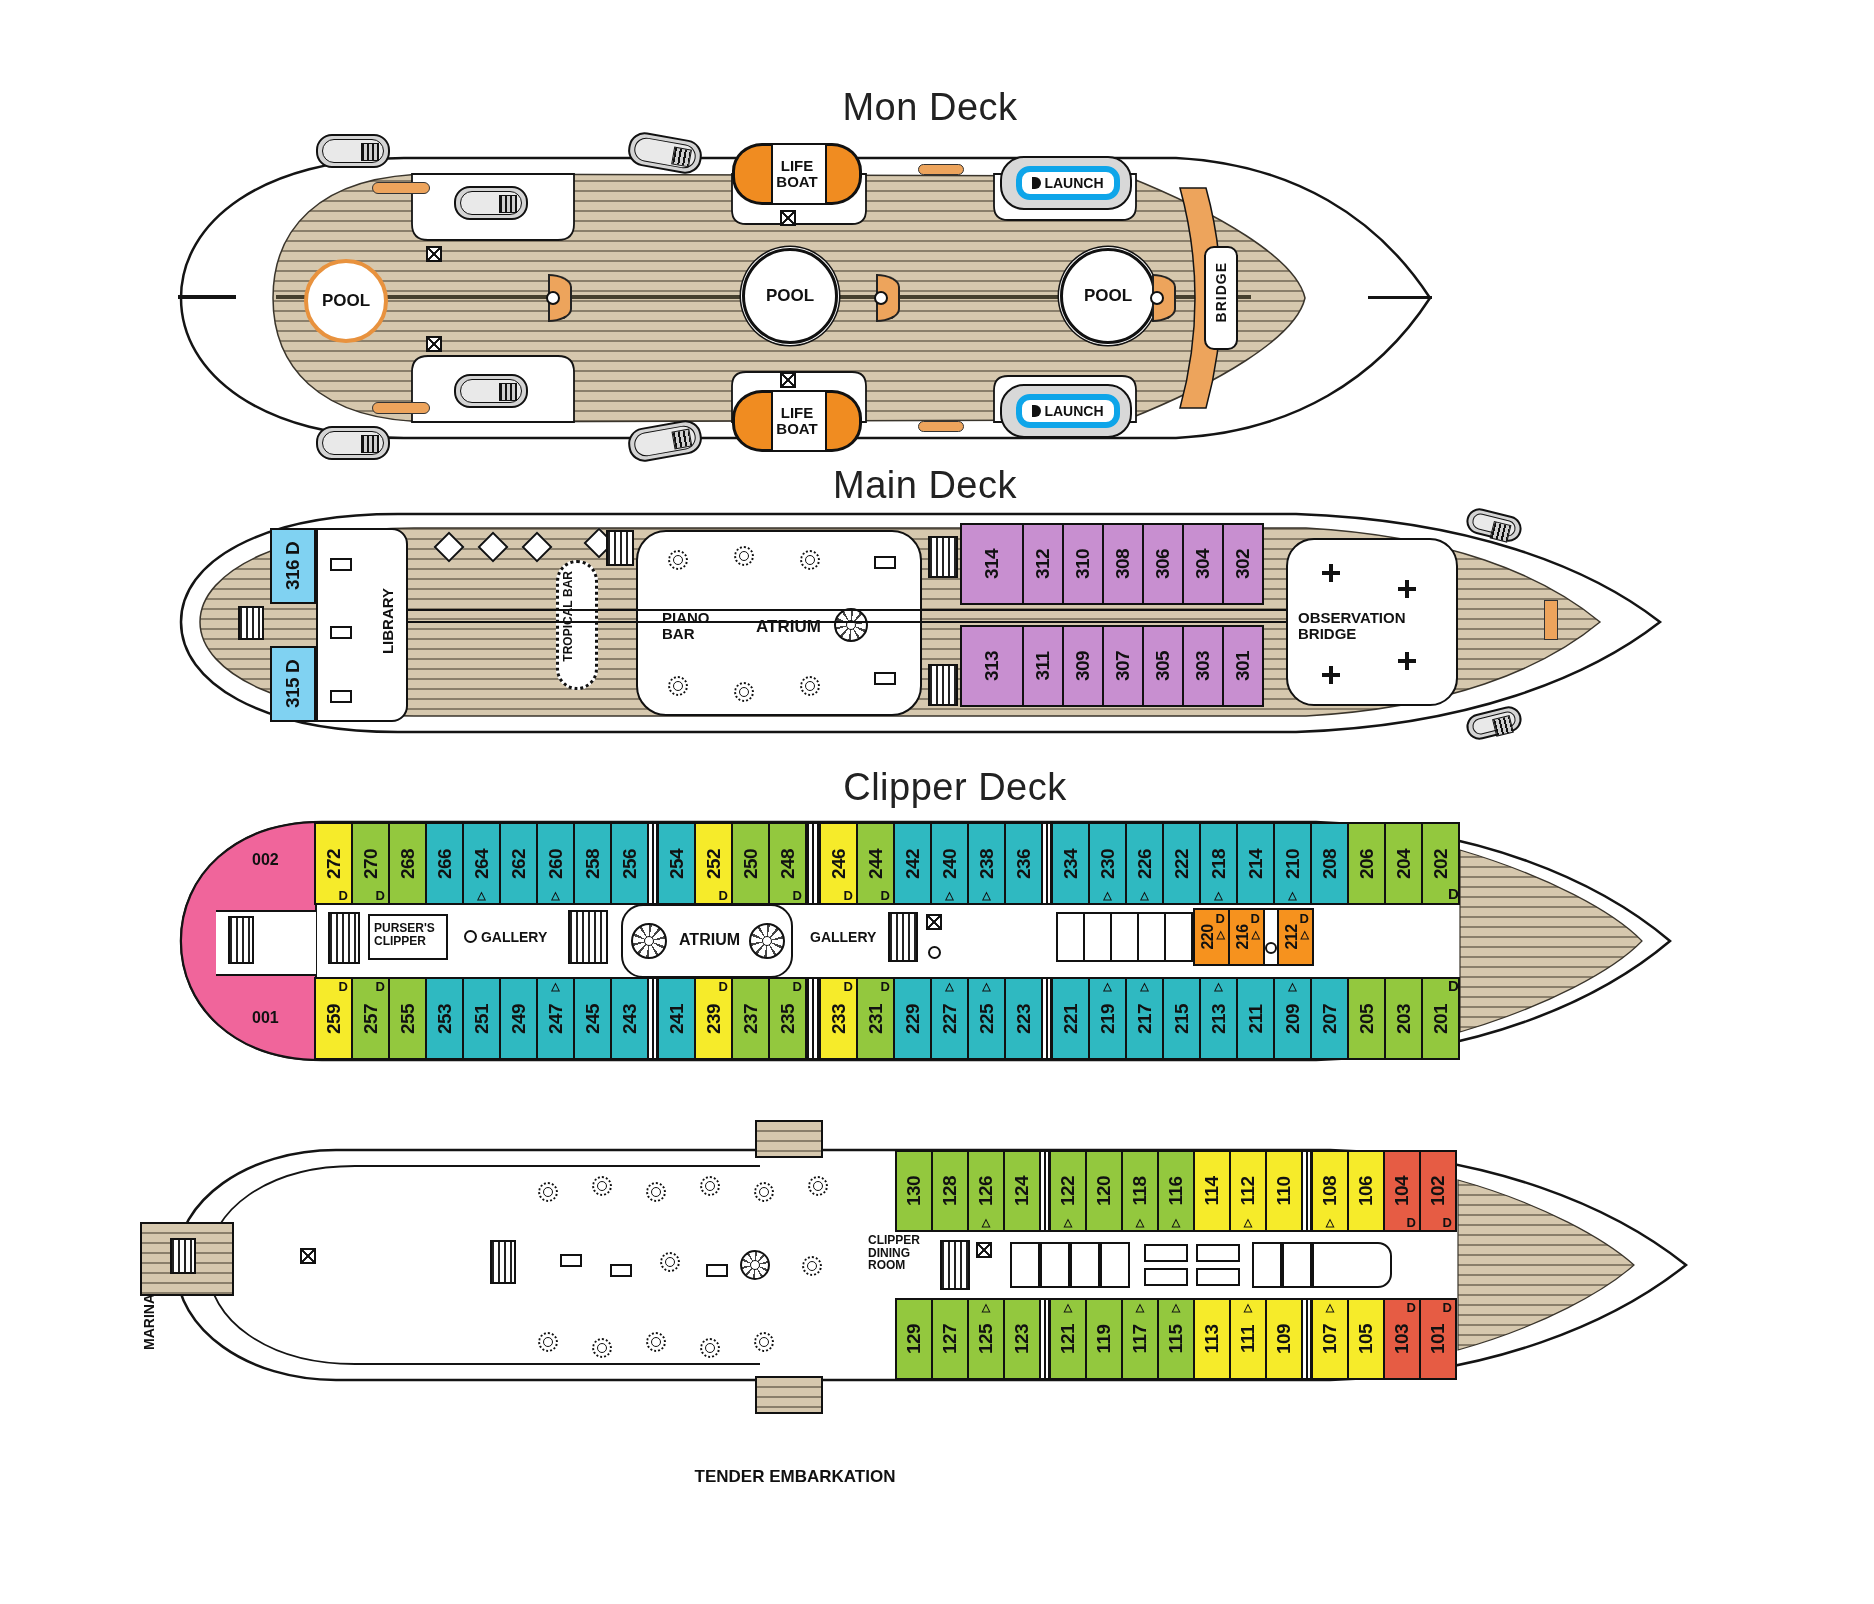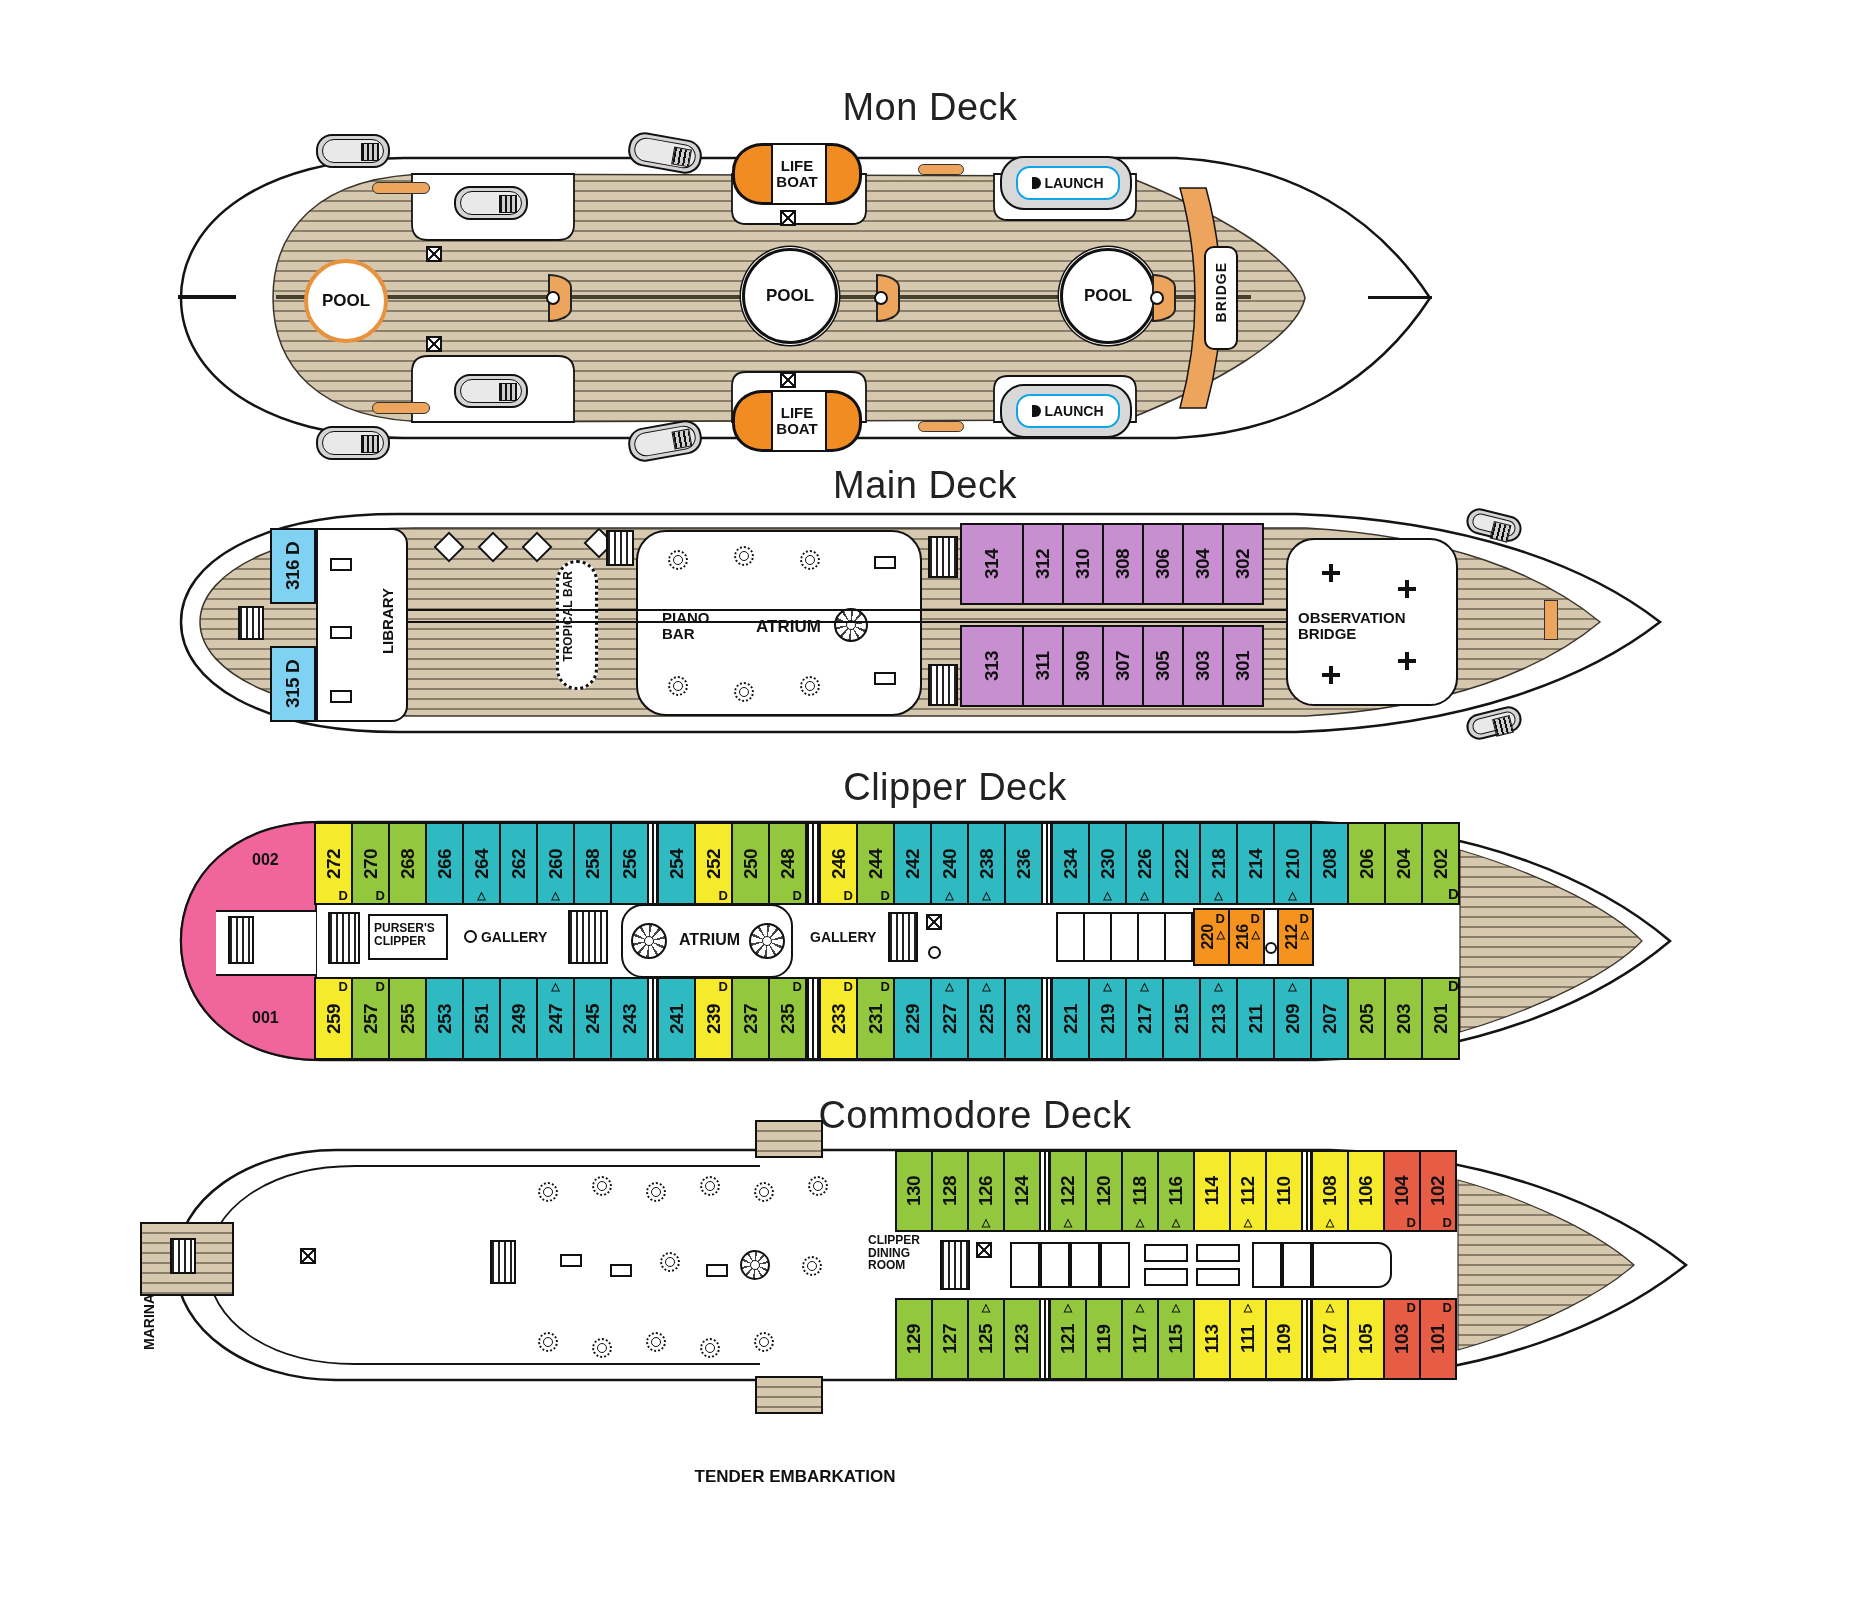--- a/index.html
+++ b/index.html
@@ -48,21 +48,21 @@
   .pool.orng{border:4px solid #e8923e;box-shadow:0 0 0 1.5px #111 inset? ,0 0 0 1.5px #111;}
   .lifeboat{position:absolute;width:130px;height:62px;background:#f08c21;border:3px solid #111;
             border-radius:30px/28px;box-sizing:border-box;}
   .lifeboat .band{position:absolute;left:36px;top:-1px;bottom:-1px;width:52px;background:#fff;
             border-left:2px solid #111;border-right:2px solid #111;}
   .lifeboat .txt{position:absolute;inset:0;display:flex;flex-direction:column;align-items:center;
             justify-content:center;font-weight:700;font-size:15px;line-height:1.05;z-index:2;}
   .launch{position:absolute;width:132px;height:54px;background:#d8d8d8;border:2.5px solid #111;
           border-radius:24px;box-sizing:border-box;}
   .launch .in{position:absolute;left:14px;right:10px;top:8px;bottom:8px;background:#fff;
-          border:2px solid #0ea5e9;border-radius:14px;display:flex;align-items:center;justify-content:center;
+          border:6px solid #0ea5e9;border-radius:14px;display:flex;align-items:center;justify-content:center;
           font-weight:700;font-size:14px;}
   .launch .in::before{content:"";width:9px;height:12px;background:#111;border-radius:0 6px 6px 0;margin-right:3px;}
   .zod{position:absolute;width:74px;height:34px;background:#d4d4d4;border:2px solid #111;
        border-radius:16px;box-sizing:border-box;}
   .zod::before{content:"";position:absolute;left:4px;top:3px;right:4px;bottom:3px;border:1.5px solid #111;
        border-radius:12px;background:#e9e9e9;}
   .zod::after{content:"";position:absolute;right:9px;top:7px;width:16px;height:16px;background:
        repeating-linear-gradient(90deg,#111 0 2px,#cfcfcf 2px 5px);border:1.5px solid #111;}
   .fan{position:absolute;width:24px;height:48px;background:#eda45c;border:2px solid #222;
        border-radius:0 48px 48px 0/0 26px 26px 0;box-sizing:border-box;}
@@ -560,21 +560,20 @@
           <span class="cn">212</span>
           <span class="mk mk-d">D</span>
           <span class="mk mk-t">△</span>
         </div>
       </div>
 
     <span class="lbl" style="left:1272px;top:68px;font-size:15px;">D</span>
     <span class="lbl" style="left:1272px;top:160px;font-size:15px;">D</span>
   </section>
 
-  <div class="deck-title" style="left:975px;top:1094px;">Commodore Deck</div>
   <section class="deck" style="left:140px;top:1146px;width:1560px;height:238px;">
     <svg width="1560" height="238" viewBox="0 0 1560 238">
       <path d="M 196 4 L 1190 4 C 1352 10 1472 60 1546 119 C 1472 178 1352 228 1190 234 L 196 234 C 108 234 36 184 36 119 C 36 54 108 4 196 4 Z" fill="#fff" stroke="#141414" stroke-width="2.5"></path>
       <path d="M 1318 34 L 1318 204 C 1404 180 1466 144 1494 119 C 1466 94 1404 58 1318 34 Z" fill="url(#pk)" stroke="#3a352c" stroke-width="1.2"></path>
       <path d="M 620 20 L 215 20 C 128 20 68 64 68 119 C 68 174 128 218 215 218 L 620 218" fill="none" stroke="#141414" stroke-width="1.8"></path>
     </svg>
 
     <div class="abs wood woodbox" style="left:0px;top:76px;width:90px;height:70px;"></div>
     <div class="st" style="left:30px;top:92px;width:26px;height:36px;"></div>
     <span class="vt lbl" style="position:absolute;left:2px;top:148px;font-size:14px;">MARINA</span>

